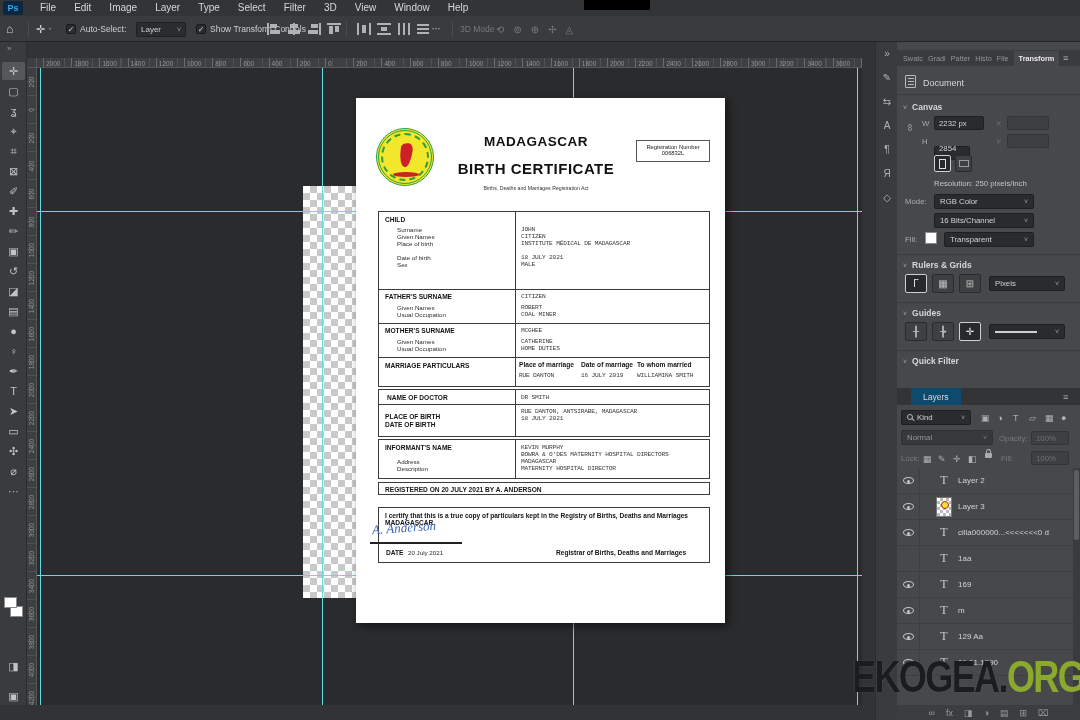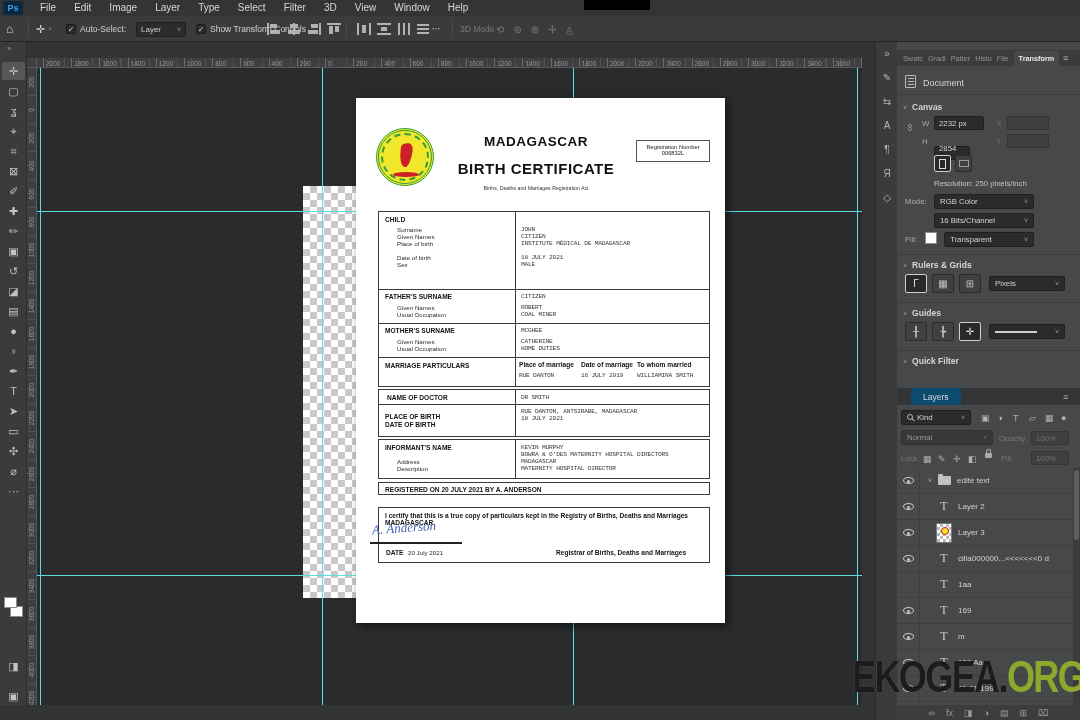--- a/index.html
+++ b/index.html
@@ -581,30 +581,20 @@
     <span class="plabel" style="left:104px;top:412px;color:#77787a">Fill:</span>
     <div class="pfield ghost" style="left:134px;top:409px;width:38px">
         <span>100%</span>
       </div>
 
     <div id="layerlist">
         <div class="lrow">
           <div class="eyecell">
             <span class="eye"></span>
           </div>
-          <div class="lbody">
-            <span class="chevg">˅</span>
-            <span class="folder"></span>
-            <span class="lname">edite text</span>
-          </div>
-        </div>
-        <div class="lrow">
-          <div class="eyecell">
-            <span class="eye"></span>
-          </div>
           <div class="lbody ind">
             <span class="tico">T</span>
             <span class="lname">Layer 2</span>
           </div>
         </div>
         <div class="lrow">
           <div class="eyecell">
             <span class="eye"></span>
           </div>
           <div class="lbody ind">

